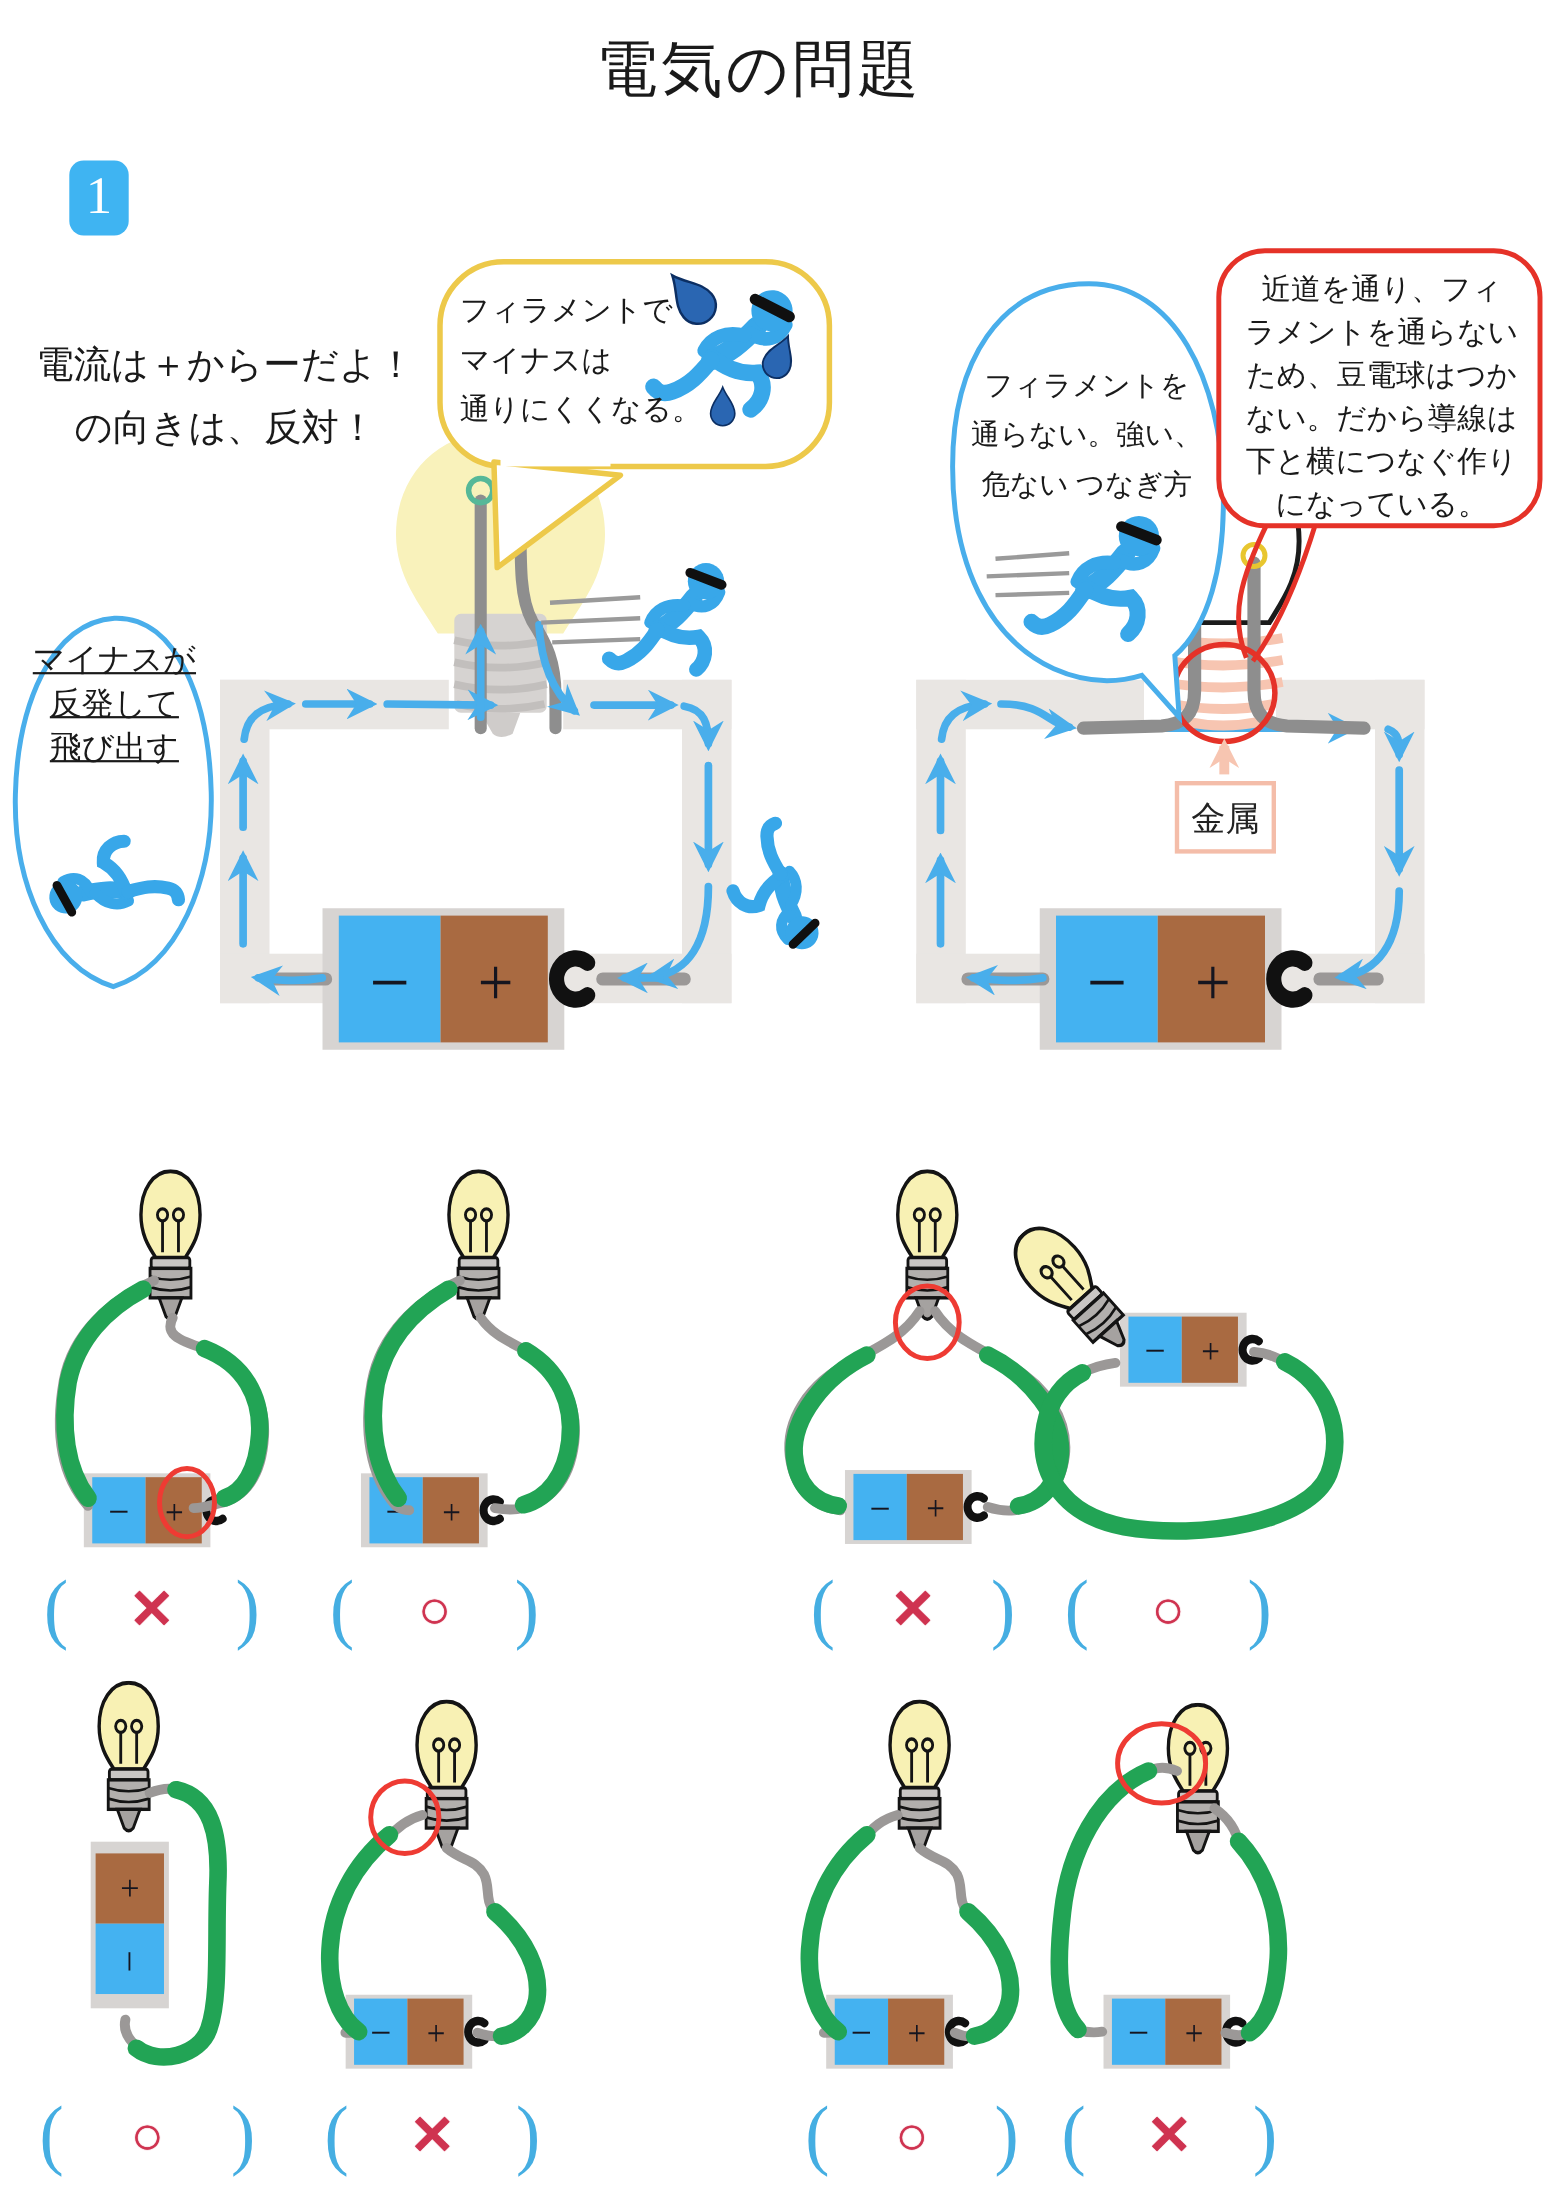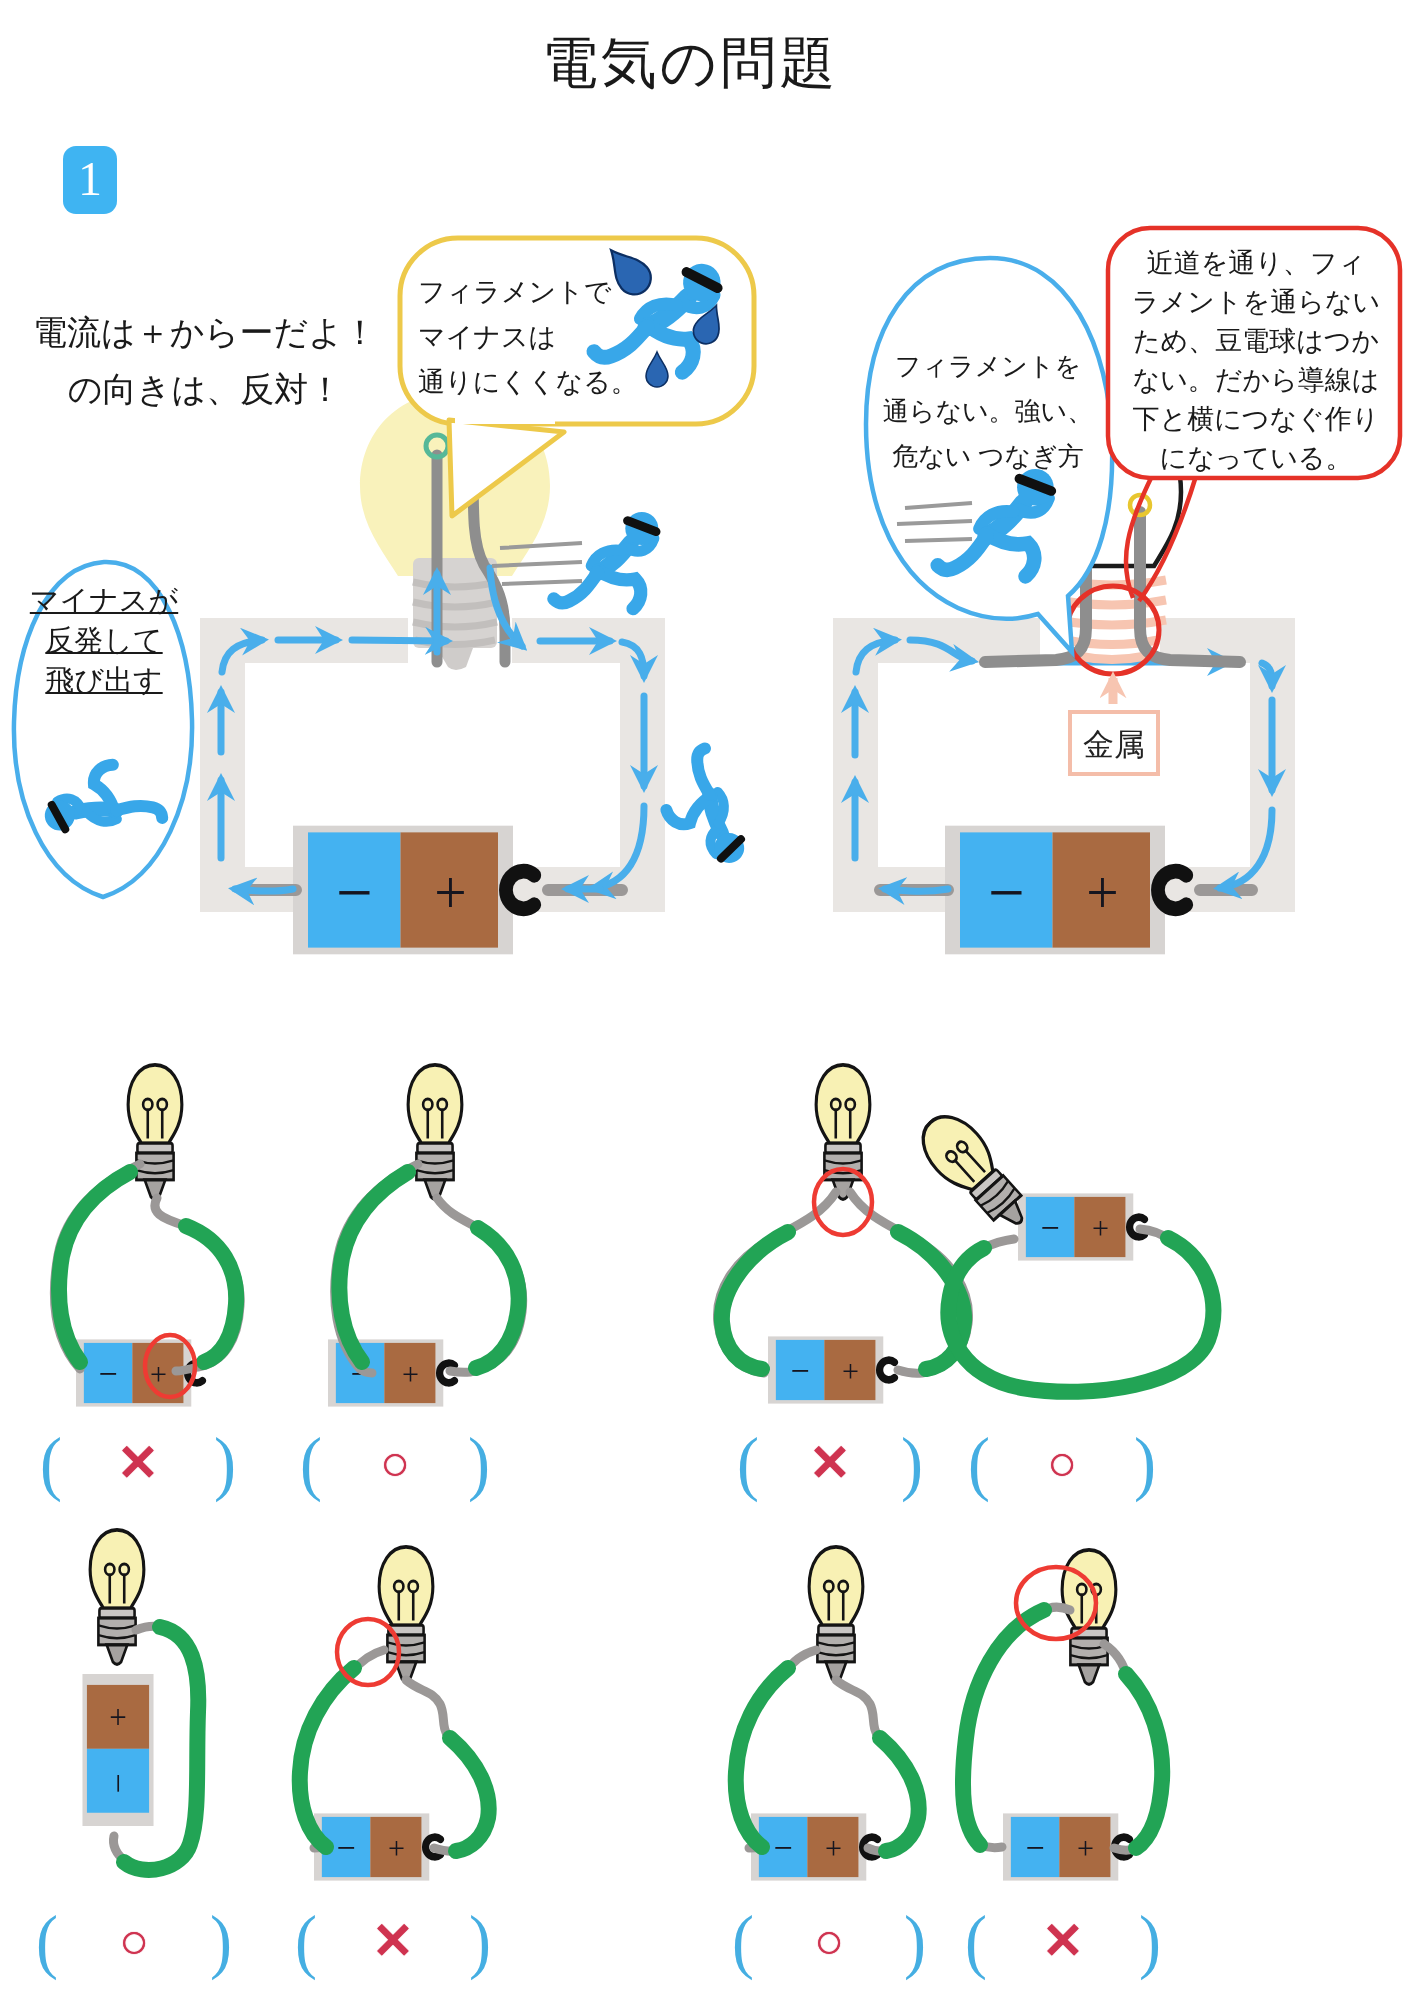--- a/index.html
+++ b/index.html
@@ -7,23 +7,23 @@
         font-family:"Liberation Serif","DejaVu Serif",serif;color:#1a1a1a;}
   .abs{position:absolute;}
   .title{top:26px;left:0;width:1380px;text-align:center;font-size:56px;font-weight:400;letter-spacing:3px;}
   .badge{left:63px;top:146px;width:54px;height:68px;background:#3fb4f2;border-radius:13px;
          color:#fff;font-size:48px;text-align:center;line-height:66px;}
   .sec-label{left:134px;top:150px;font-size:46px;line-height:64px;}
   .note{text-align:center;}
   .note div, .btext div{white-space:nowrap;}
   .intro{left:4px;top:304px;width:402px;font-size:34px;line-height:57px;}
   .btext{position:absolute;}
-  .yellowt{left:418px;top:270px;width:224px;font-size:27px;line-height:45px;text-align:left;}
+  .yellowt{left:418px;top:260px;width:224px;font-size:27px;line-height:45px;text-align:left;}
   .leftbt{left:28px;top:580px;width:152px;font-size:29px;line-height:40px;text-align:center;text-decoration:underline;}
-  .rightbt{left:880px;top:328px;width:216px;font-size:26px;line-height:45px;text-align:center;margin-top:16px;}
+  .rightbt{left:880px;top:328px;width:216px;font-size:26px;line-height:45px;text-align:center;}
   .redbt{left:1112px;top:244px;width:288px;font-size:27px;line-height:39px;text-align:center;}
   .answer{position:absolute;display:flex;justify-content:space-between;align-items:center;height:78px;}
   .paren{font-size:66px;color:#45aee2;font-family:"Liberation Serif",serif;transform:scaleY(1.08);}
   .mark{font-size:50px;font-weight:700;color:#cf3350;font-family:"Liberation Sans",sans-serif;
         text-shadow:0 0 1px #cf3350;}
   svg text{font-family:"Liberation Serif","DejaVu Serif",serif;}
 </style>
 </head>
 <body>
 

